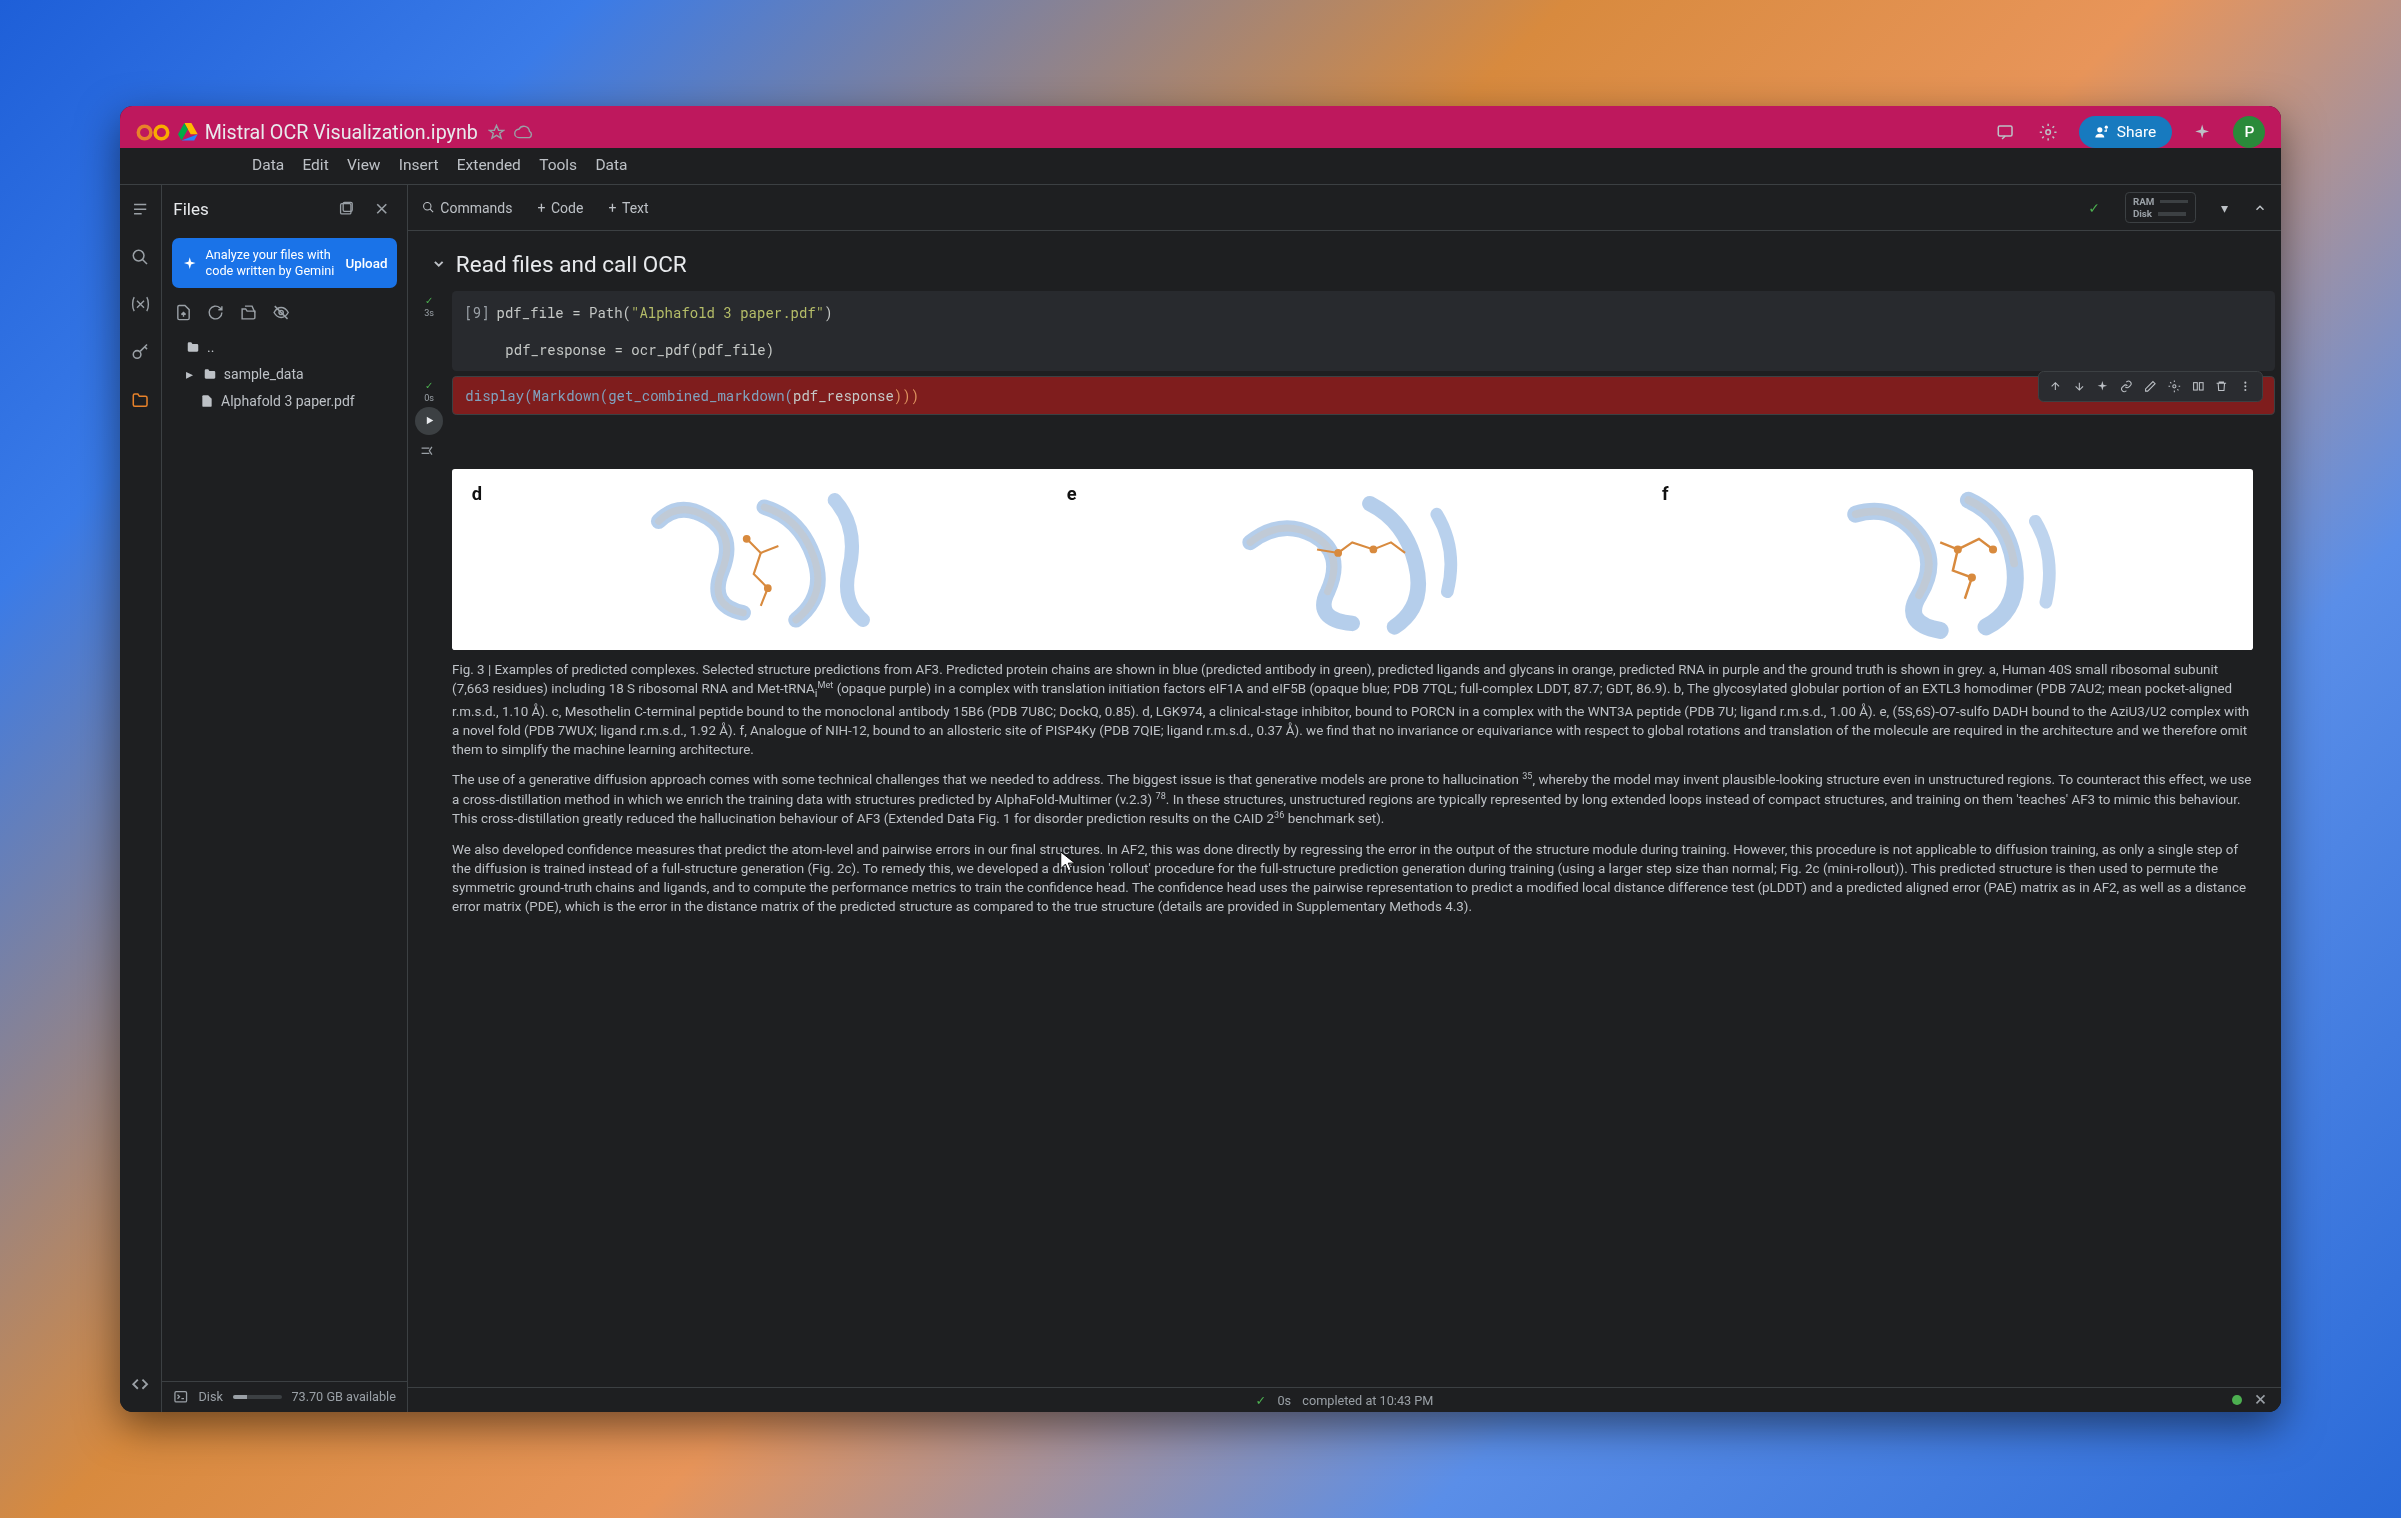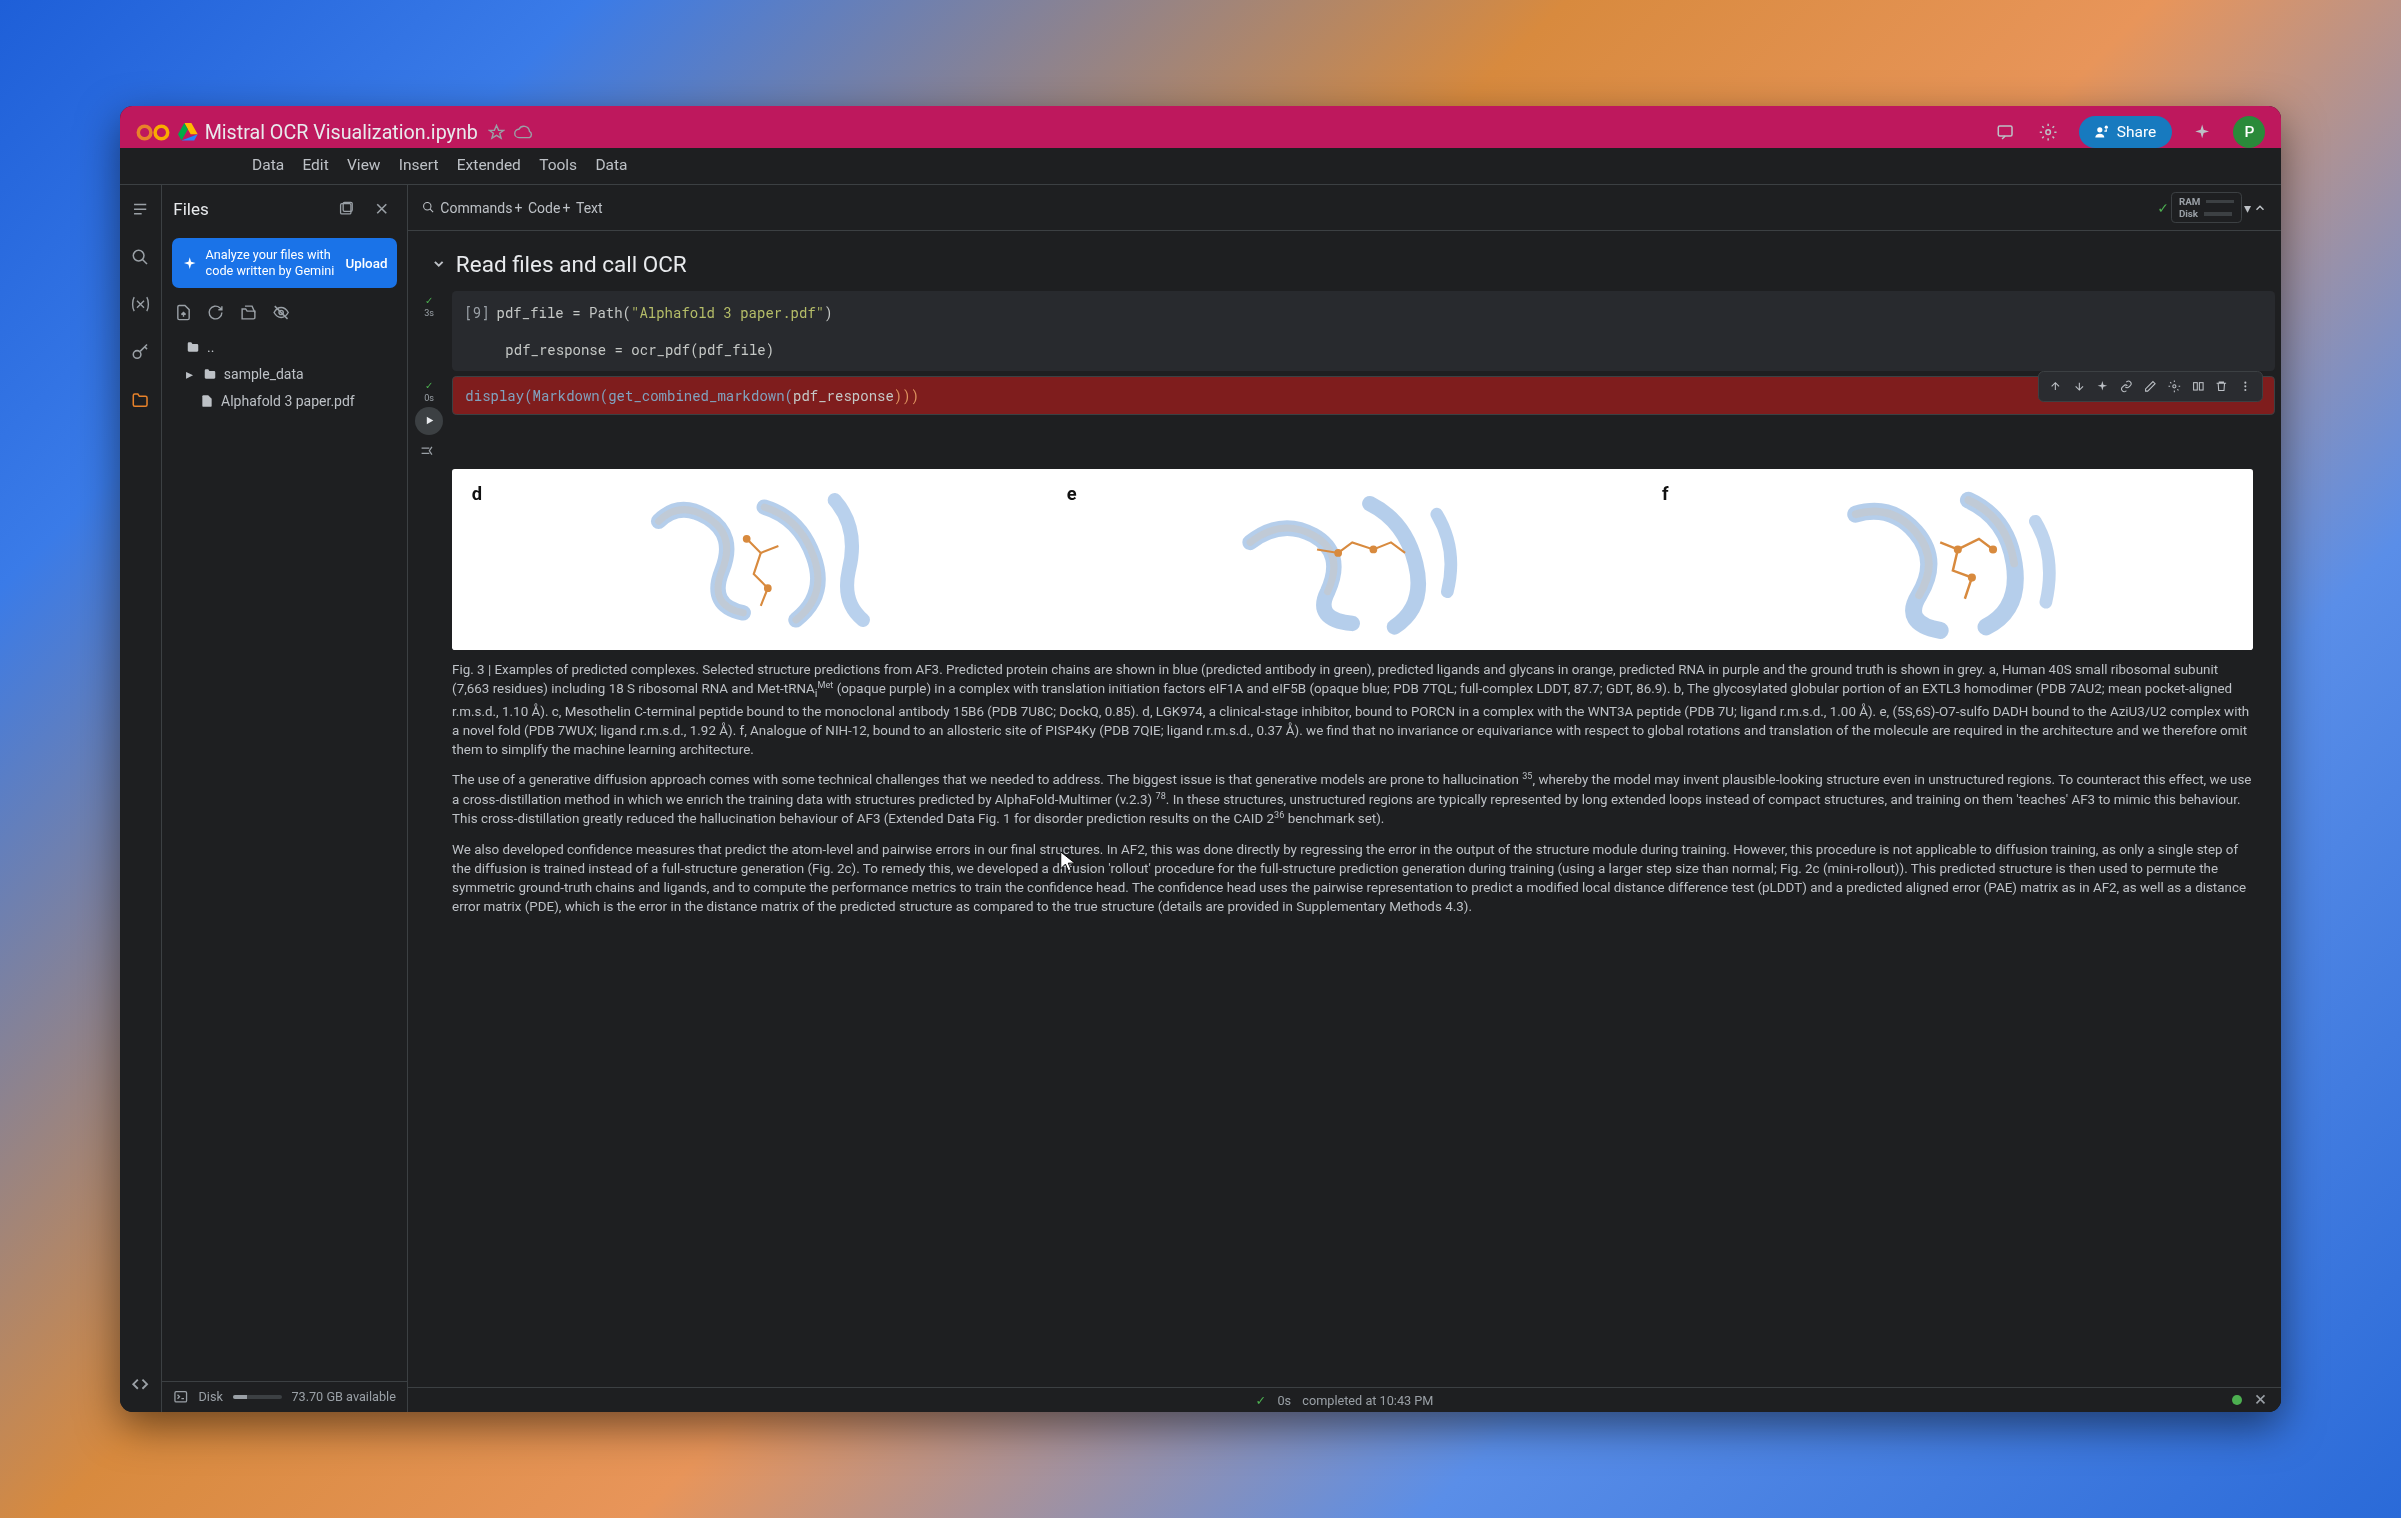--- a/index.html
+++ b/index.html
@@ -62,21 +62,21 @@
 .file-tree { flex: 1; padding: 2.8px 7px; }
 .tree-row { display: flex; align-items: center; gap: 7px; padding: 5.6px 7px; color: #bdc1c6; font-size: 14px; border-radius: 4.2px; }
 .tree-row.indent1 { padding-left: 17px; }
 .tree-row.indent2 { padding-left: 31px; }
 .chev { width: 9.8px; }
 .panel-footer { border-top: 0.7px solid #3c4043; padding: 7px 11.2px; display: flex; align-items: center; gap: 9.8px; font-size: 12.7px; color: #9aa0a6; }
 .disk-bar { flex: 1; height: 3.5px; background: #3c4043; border-radius: 2.1px; overflow: hidden; }
 .disk-fill { height: 100%; width: 30%; background: #9aa0a6; }
 
 .content { flex: 1; display: flex; flex-direction: column; overflow: hidden; background: #1e1f21; }
-.content-toolbar { display: flex; align-items: center; padding: 7px 14px; border-bottom: 0.7px solid #3c4043; gap: 2px; }
+.content-toolbar { display: flex; align-items: center; padding: 7px 14px; border-bottom: 0.7px solid #3c4043; gap: 25px; }
 .tb-item { display: flex; align-items: center; gap: 5.6px; color: #bdc1c6; font-size: 14px; }
 .tb-spacer { flex: 1; }
 .ram-disk { display: flex; flex-direction: column; font-size: 9.8px; color: #9aa0a6; gap: 1.4px; border: 0.7px solid #3c4043; border-radius: 4.2px; padding: 2.8px 7px; font-weight: bold; }
 .ram-row { display: flex; align-items: center; gap: 5.6px; }
 .mini-bar { width: 28px; height: 3.5px; background: #3c4043; }
 .check-ico { color: #4caf50; }
 .notebook { flex: 1; overflow: auto; padding: 12.7px 0 0 0; }
 .section-hdr { display: flex; align-items: center; gap: 9.8px; padding: 7px 22.5px 14px 22.5px; }
 .section-title { font-size: 22.5px; color: #e8eaed; }
 

